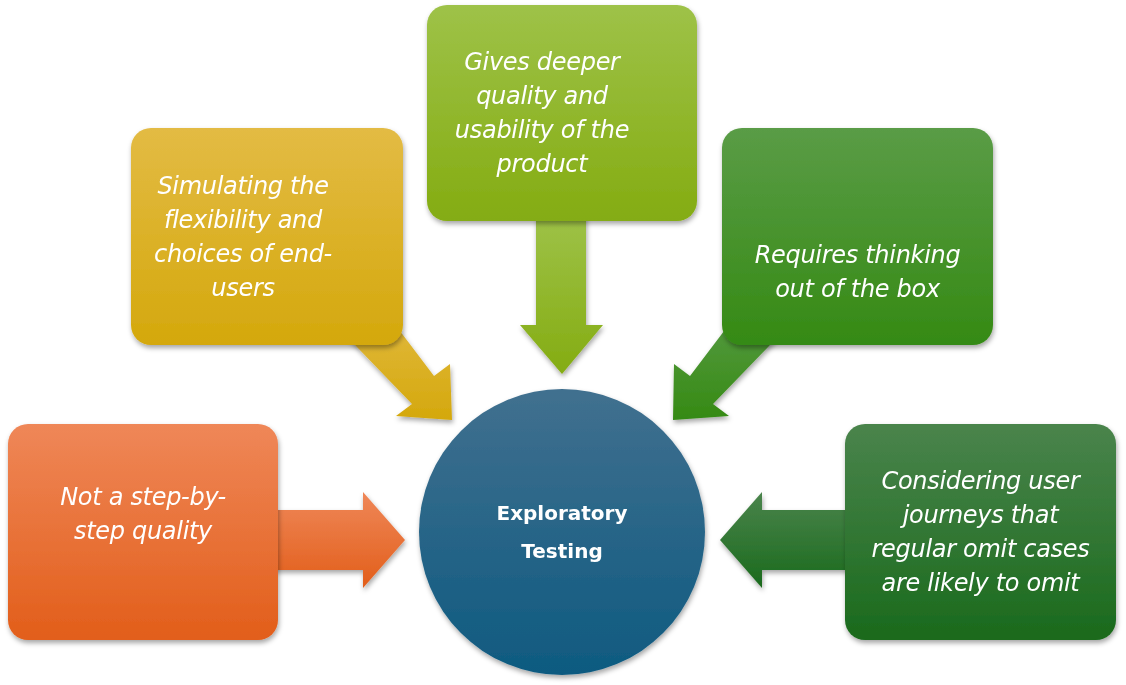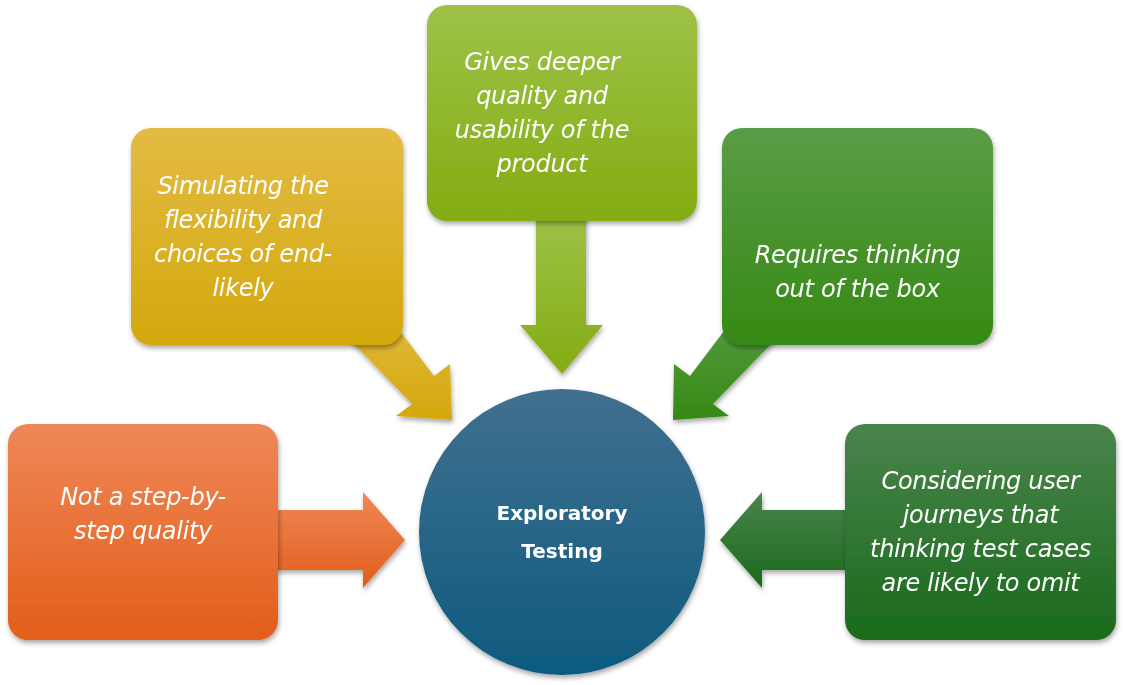--- a/index.html
+++ b/index.html
@@ -74,21 +74,21 @@
     <div>Not a step-by-</div>
     <div>step quality</div>
   </div>
 </div>
 
 <div class="box-text" style="left:131px; top:128px; width:224px; height:217px;">
   <div>
     <div>Simulating the</div>
     <div>flexibility and</div>
     <div>choices of end-</div>
-    <div>likely</div>
+    <div>users</div>
   </div>
 </div>
 
 <div class="box-text" style="left:427px; top:5px; width:230px; height:216px;text-align:center;">
   <div>
     <div>Gives deeper</div>
     <div>quality and</div>
     <div>usability of the</div>
     <div>product</div>
   </div>
@@ -98,21 +98,21 @@
   <div style="margin-top:70px;">
     <div>Requires thinking</div>
     <div>out of the box</div>
   </div>
 </div>
 
 <div class="box-text" style="left:845px; top:424px; width:271px; height:216px;">
   <div>
     <div>Considering user</div>
     <div>journeys that</div>
-    <div>thinking test cases</div>
+    <div>regular omit cases</div>
     <div>are likely to omit</div>
   </div>
 </div>
 
 <div class="hub-text" style="left:419px; top:389px; width:286px; height:286px;">
   <div>
     <div>Exploratory</div>
     <div>Testing</div>
   </div>
 </div>

